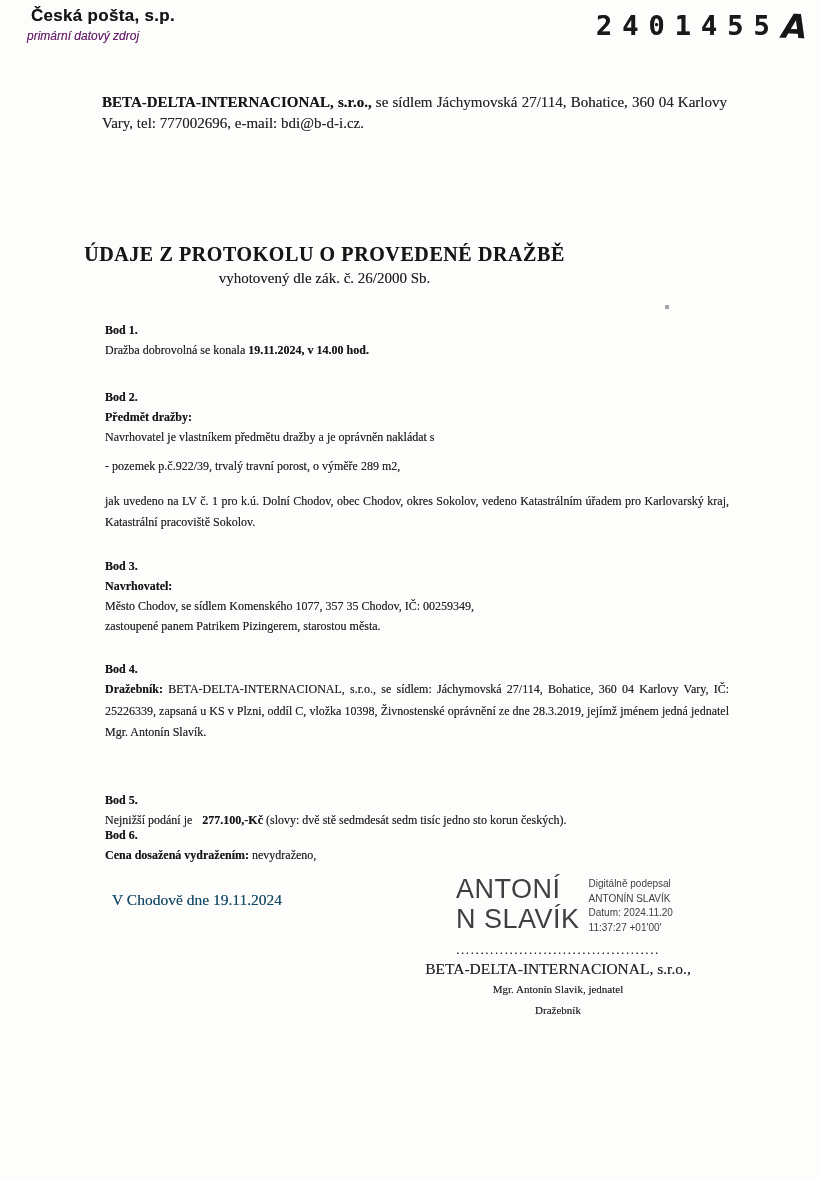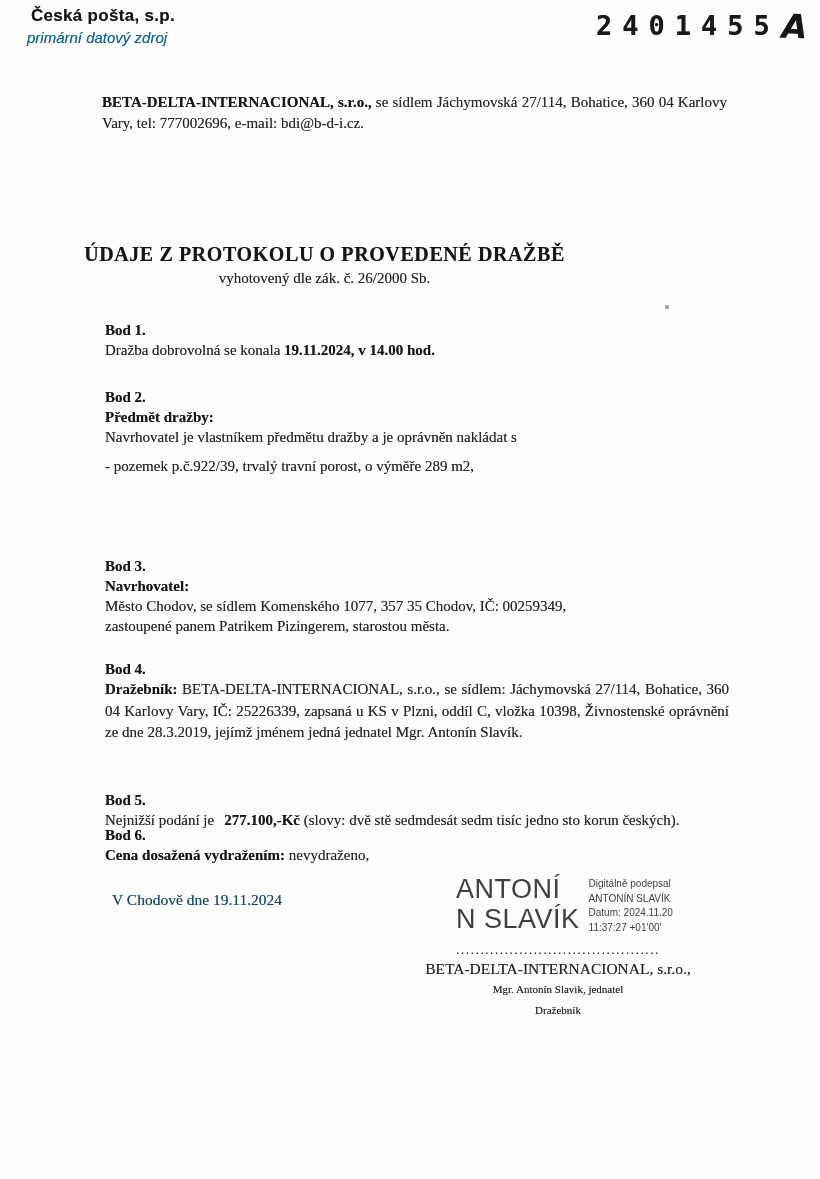--- a/index.html
+++ b/index.html
@@ -13,21 +13,21 @@
     overflow: hidden;
     color: #1e1e1e;
     font-family: "Liberation Serif", serif;
     text-shadow: 0 0 0.4px rgba(30,30,30,0.55);
     padding-left: 32px;
   }
 
   
   .org-block { position: absolute; left: 31px; top: 6px; font-family: "Liberation Sans", sans-serif; }
   .org-name { font-weight: 700; font-size: 17px; letter-spacing: 0.3px; color: #151515; }
-  .org-subtitle { font-style: italic; font-size: 15px; margin-top: 3px; color: #0369a1; margin-left: -4px; }
+  .org-subtitle { font-style: italic; font-size: 12px; margin-top: 3px; color: #701a75; margin-left: -4px; }
 
   
   .stamp { position: absolute; left: 596px; top: 10px; display: flex; align-items: flex-start; }
   .stamp-number {
     font-family: "DejaVu Sans Mono", monospace;
     font-weight: 700; font-size: 27px; letter-spacing: 10px;
     color: #191919; text-shadow: 0 0 0.6px rgba(0,0,0,0.6);
   }
   .stamp-letter {
     font-family: "DejaVu Sans", sans-serif;
@@ -41,21 +41,21 @@
     font-size: 15px; line-height: 20.5px; text-align: justify; color: #262626;
   }
   .intro .b { font-weight: 700; }
 
   
   .title-block { position: absolute; left: 0; top: 243px; width: 649px; text-align: center; }
   .title-main { font-weight: 700; font-size: 20px; letter-spacing: 0.6px; color: #161616; }
   .title-sub { font-size: 15px; margin-top: 4px; color: #222; }
 
   
-  .sec { position: absolute; left: 105px; width: 624px; font-size: 15px; line-height: 20px; color: #242424; }
+  .sec { position: absolute; left: 105px; width: 624px; font-size: 12px; line-height: 20px; color: #242424; }
   .sec-heading { font-weight: 700; color: #161616; }
   .b { font-weight: 700; color: #161616; }
   .sec-bod1 { top: 320px; }
   .sec-bod2 { top: 387px; }
   .sec-bod3 { top: 556px; }
   .sec-bod4 { top: 659px; }
   .sec-bod5 { top: 760px; margin-top: 30px; }
   .sec-bod6 { top: 825px; }
   .bullet-line { margin-top: 9px; }
   .just { text-align: justify; }
@@ -111,20 +111,21 @@
   <div class="sec sec-bod1">
     <div class="sec-heading">Bod 1.</div>
     <div><span>Dražba dobrovolná se konala </span><span class="b">19.11.2024, v 14.00 hod.</span></div>
   </div>
 
   <div class="sec sec-bod2">
     <div class="sec-heading">Bod 2.</div>
     <div class="sec-heading">Předmět dražby:</div>
     <div>Navrhovatel je vlastníkem předmětu dražby a je oprávněn nakládat s</div>
     <div class="bullet-line">-  pozemek p.č.922/39, trvalý travní porost, o výměře 289 m2,</div>
+    <div class="para-gap just">jak uvedeno na LV č. 1 pro k.ú. Dolní Chodov, obec Chodov, okres Sokolov, vedeno Katastrálním úřadem pro Karlovarský kraj, Katastrální pracoviště Sokolov.</div>
   </div>
 
   <div class="sec sec-bod3">
     <div class="sec-heading">Bod 3.</div>
     <div class="sec-heading">Navrhovatel:</div>
     <div>Město Chodov, se sídlem Komenského 1077, 357 35 Chodov, IČ: 00259349,</div>
     <div>zastoupené panem Patrikem Pizingerem, starostou města.</div>
   </div>
 
   <div class="sec sec-bod4">

